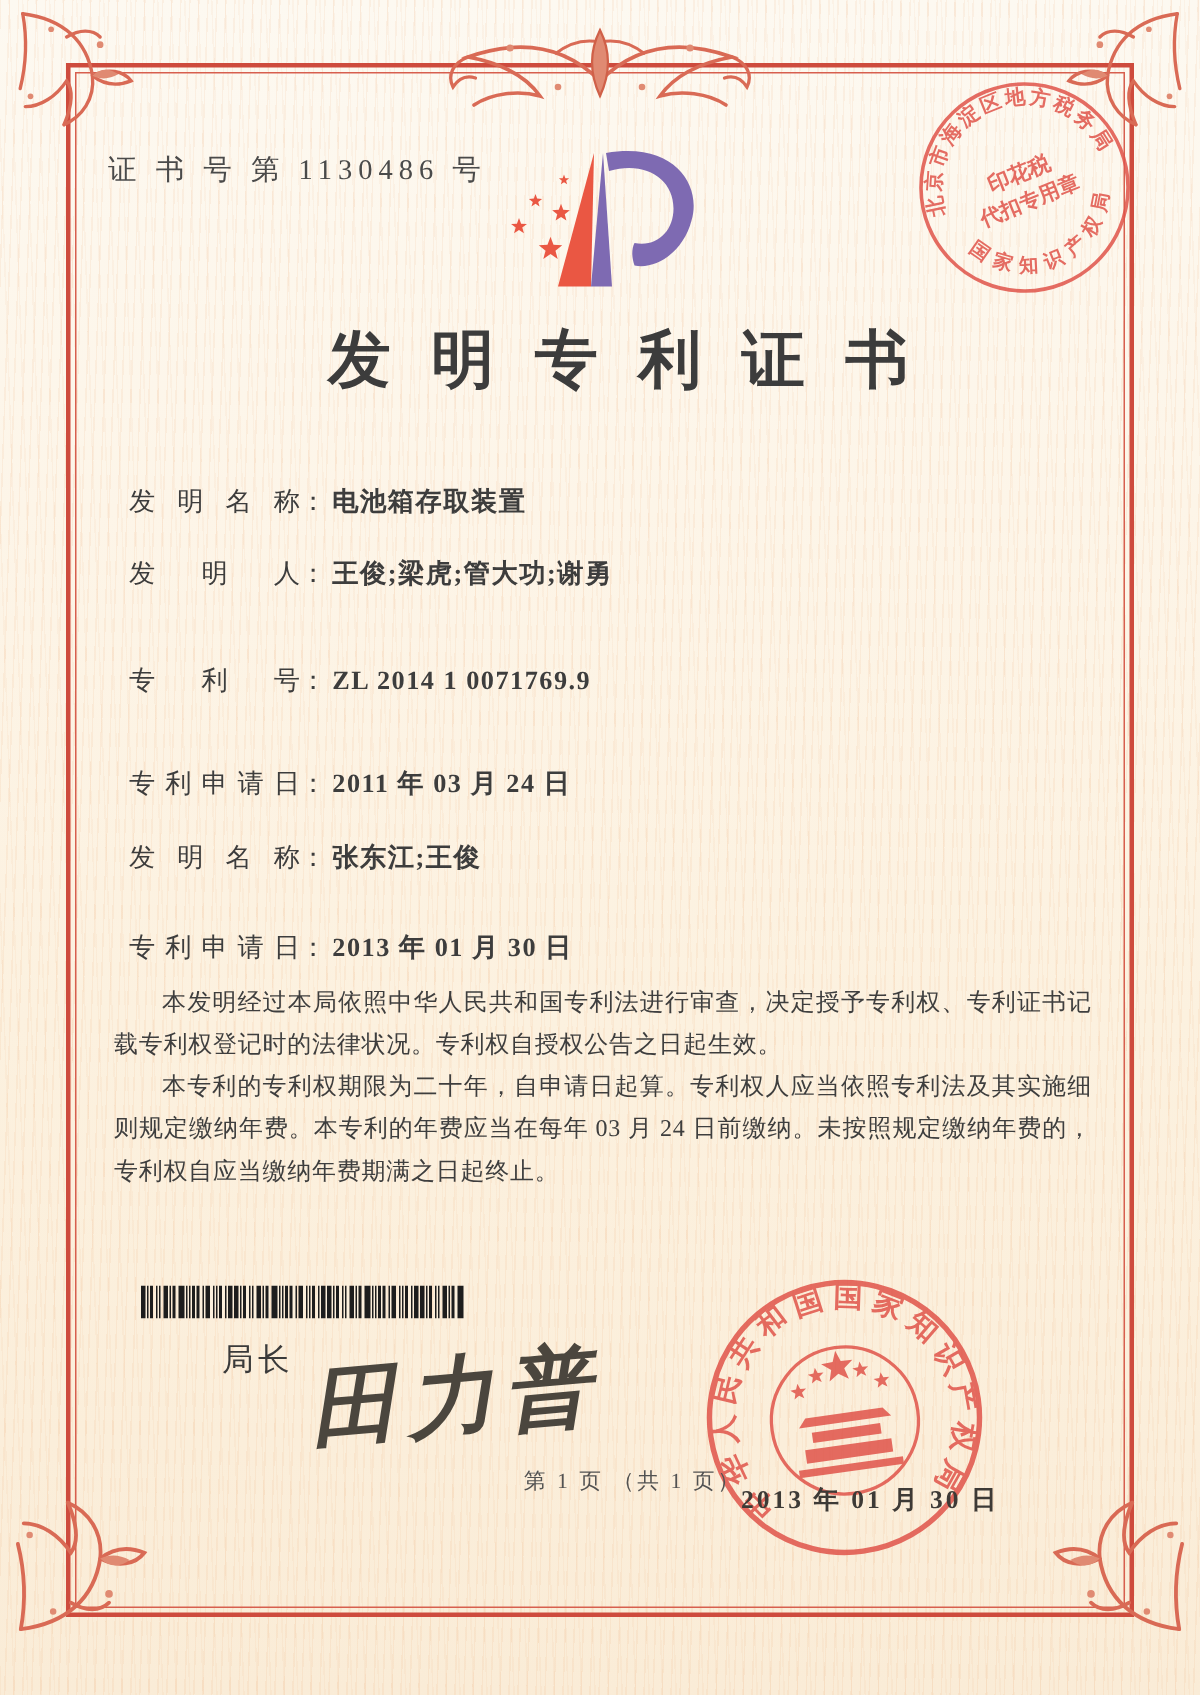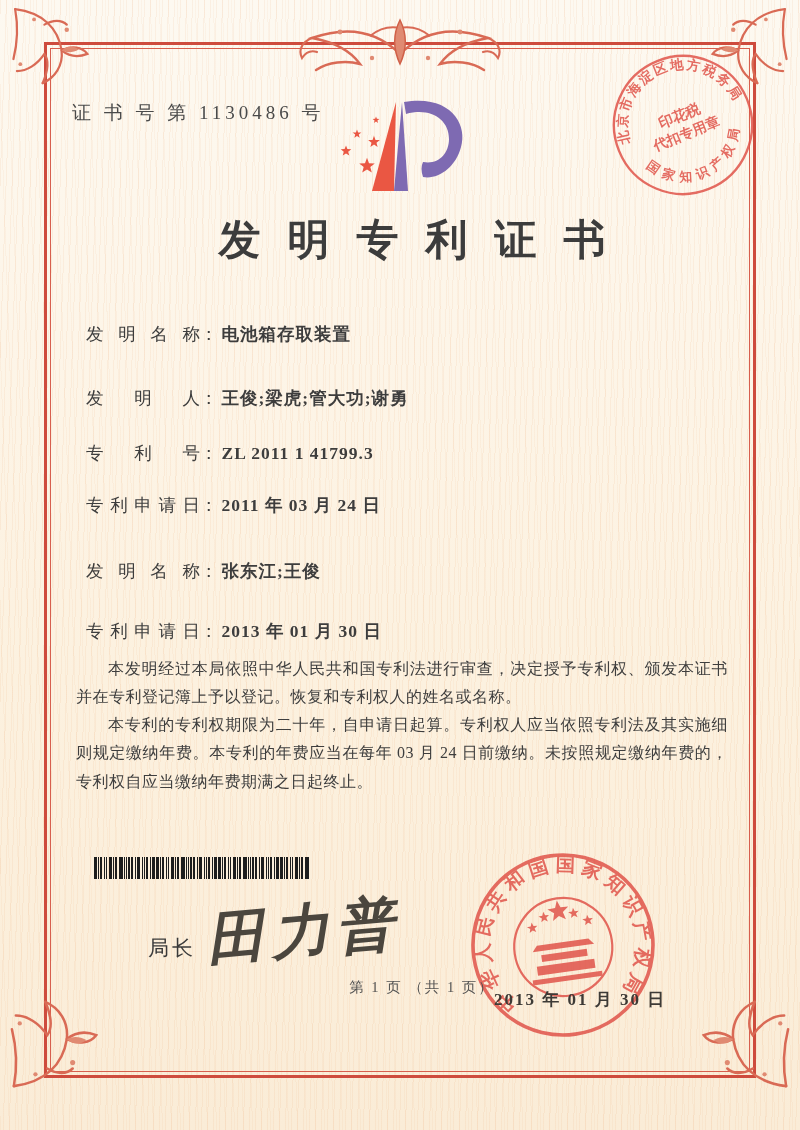--- a/index.html
+++ b/index.html
@@ -40,21 +40,21 @@
     vertical-align:bottom;
   }
   .field-colon{display:inline-block;}
   .field-value{margin-left:4px;letter-spacing:1px;font-weight:bold;}
   .body-text{
     left:76px;top:655px;width:652px;font-size:16px;line-height:1.76;color:#3e3e3e;
     text-align:justify;letter-spacing:.5px;
   }
   .body-text p{margin:0;text-indent:2em;}
   .barcode{left:94px;top:857px;width:218px;height:22px;}
-  .sig-title{left:148px;top:934px;font-size:21px;color:#3a3a3a;letter-spacing:3px;}
+  .sig-title{left:148px;top:892px;font-size:21px;color:#3a3a3a;letter-spacing:3px;}
   .sig-name{
     left:206px;top:893px;font-size:58px;font-style:italic;font-weight:600;
     color:#4b463e;letter-spacing:7px;transform:rotate(-5deg);
   }
   .seal{opacity:.85;}
   .seal-date{
     left:494px;top:988px;font-size:17px;color:#3d3a36;letter-spacing:2px;
     font-weight:600;z-index:5;
   }
   .footer{
@@ -190,39 +190,39 @@
       <text x="75" y="89" text-anchor="middle" font-size="14" font-weight="600">代扣专用章</text>
     </g>
   </svg>
 
   <div class="abs title">发明专利证书</div>
 
   <div class="abs fields">
     <div class="field-row" style="top:0px">
       <span class="field-label">发明名称</span><span class="field-colon">：</span><span class="field-value">电池箱存取装置</span>
     </div>
-    <div class="field-row" style="top:64px">
+    <div class="field-row" style="top:48px">
       <span class="field-label">发明人</span><span class="field-colon">：</span><span class="field-value">王俊;梁虎;管大功;谢勇</span>
     </div>
     <div class="field-row" style="top:119px">
-      <span class="field-label">专利号</span><span class="field-colon">：</span><span class="field-value">ZL 2011 1 41799.3</span>
-    </div>
-    <div class="field-row" style="top:171px">
+      <span class="field-label">专利号</span><span class="field-colon">：</span><span class="field-value">ZL 2014 1 0071769.9</span>
+    </div>
+    <div class="field-row" style="top:188px">
       <span class="field-label">专利申请日</span><span class="field-colon">：</span><span class="field-value">2011 年 03 月 24 日</span>
     </div>
     <div class="field-row" style="top:237px">
       <span class="field-label">发明名称</span><span class="field-colon">：</span><span class="field-value">张东江;王俊</span>
     </div>
     <div class="field-row" style="top:297px">
       <span class="field-label">专利申请日</span><span class="field-colon">：</span><span class="field-value">2013 年 01 月 30 日</span>
     </div>
   </div>
 
   <div class="abs body-text">
-    <p>本发明经过本局依照中华人民共和国专利法进行审查，决定授予专利权、颁发本证书并在专利登记簿上予以登记。恢复和专利权人的姓名或名称。</p>
+    <p>本发明经过本局依照中华人民共和国专利法进行审查，决定授予专利权、专利证书记载专利权登记时的法律状况。专利权自授权公告之日起生效。</p>
     <p>本专利的专利权期限为二十年，自申请日起算。专利权人应当依照专利法及其实施细则规定缴纳年费。本专利的年费应当在每年 03 月 24 日前缴纳。未按照规定缴纳年费的，专利权自应当缴纳年费期满之日起终止。</p>
   </div>
 
   <svg class="abs barcode" id="barcode-svg" viewBox="0 0 218 22" preserveAspectRatio="none">
       <rect x="0" y="0" width="3" height="22" fill="#1d1d1d"></rect>
       <rect x="4" y="0" width="1" height="22" fill="#1d1d1d"></rect>
       <rect x="6" y="0" width="2" height="22" fill="#1d1d1d"></rect>
       <rect x="10" y="0" width="1" height="22" fill="#1d1d1d"></rect>
       <rect x="12" y="0" width="1" height="22" fill="#1d1d1d"></rect>
       <rect x="15" y="0" width="3" height="22" fill="#1d1d1d"></rect>

